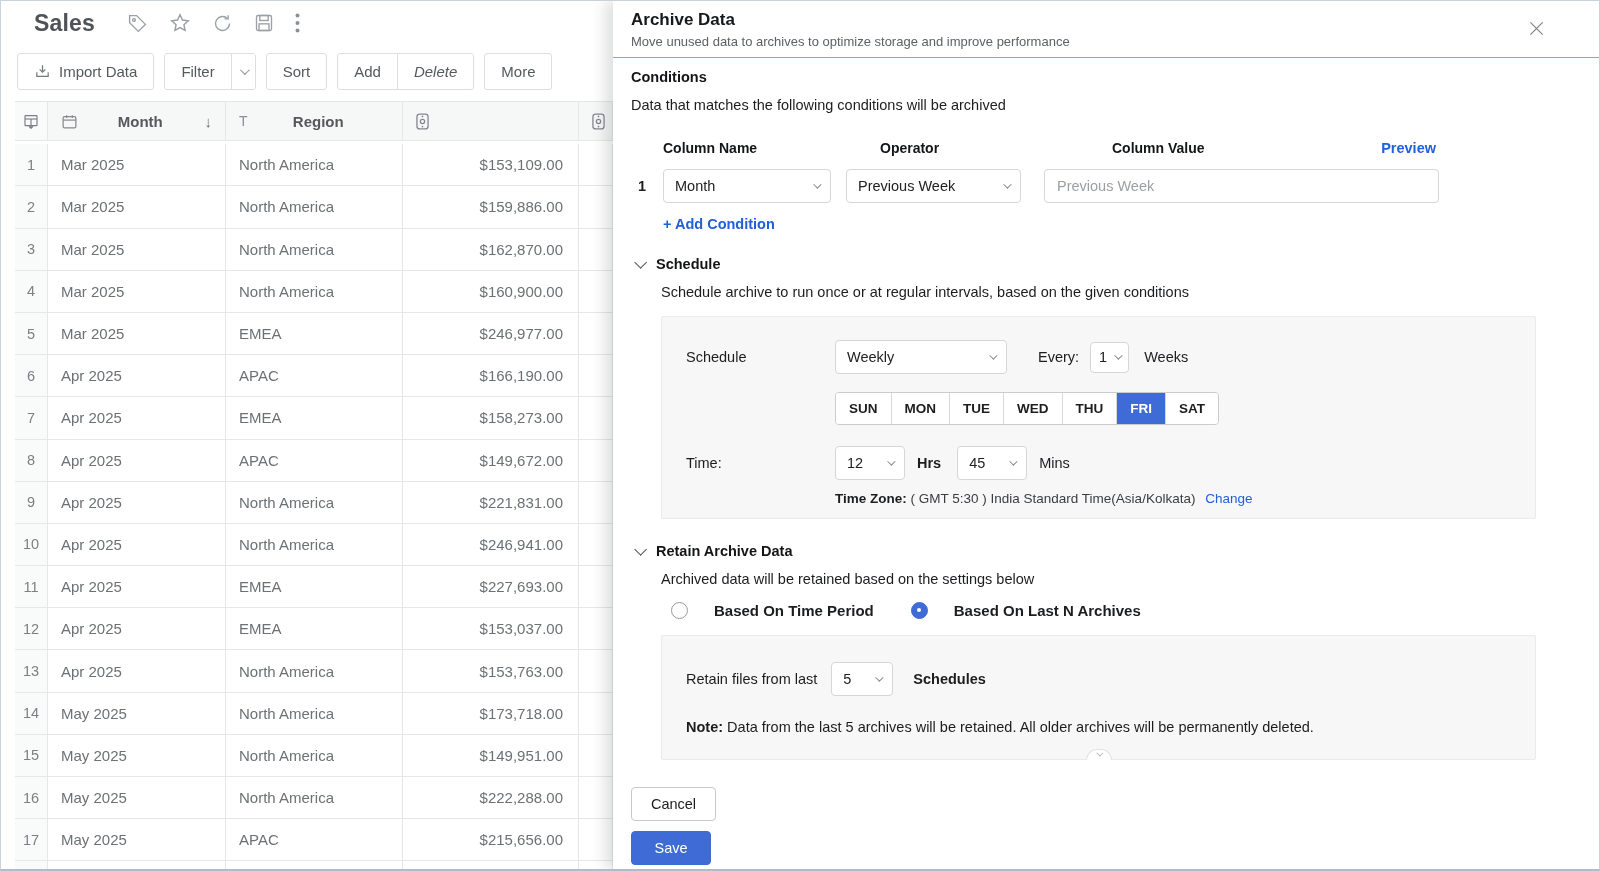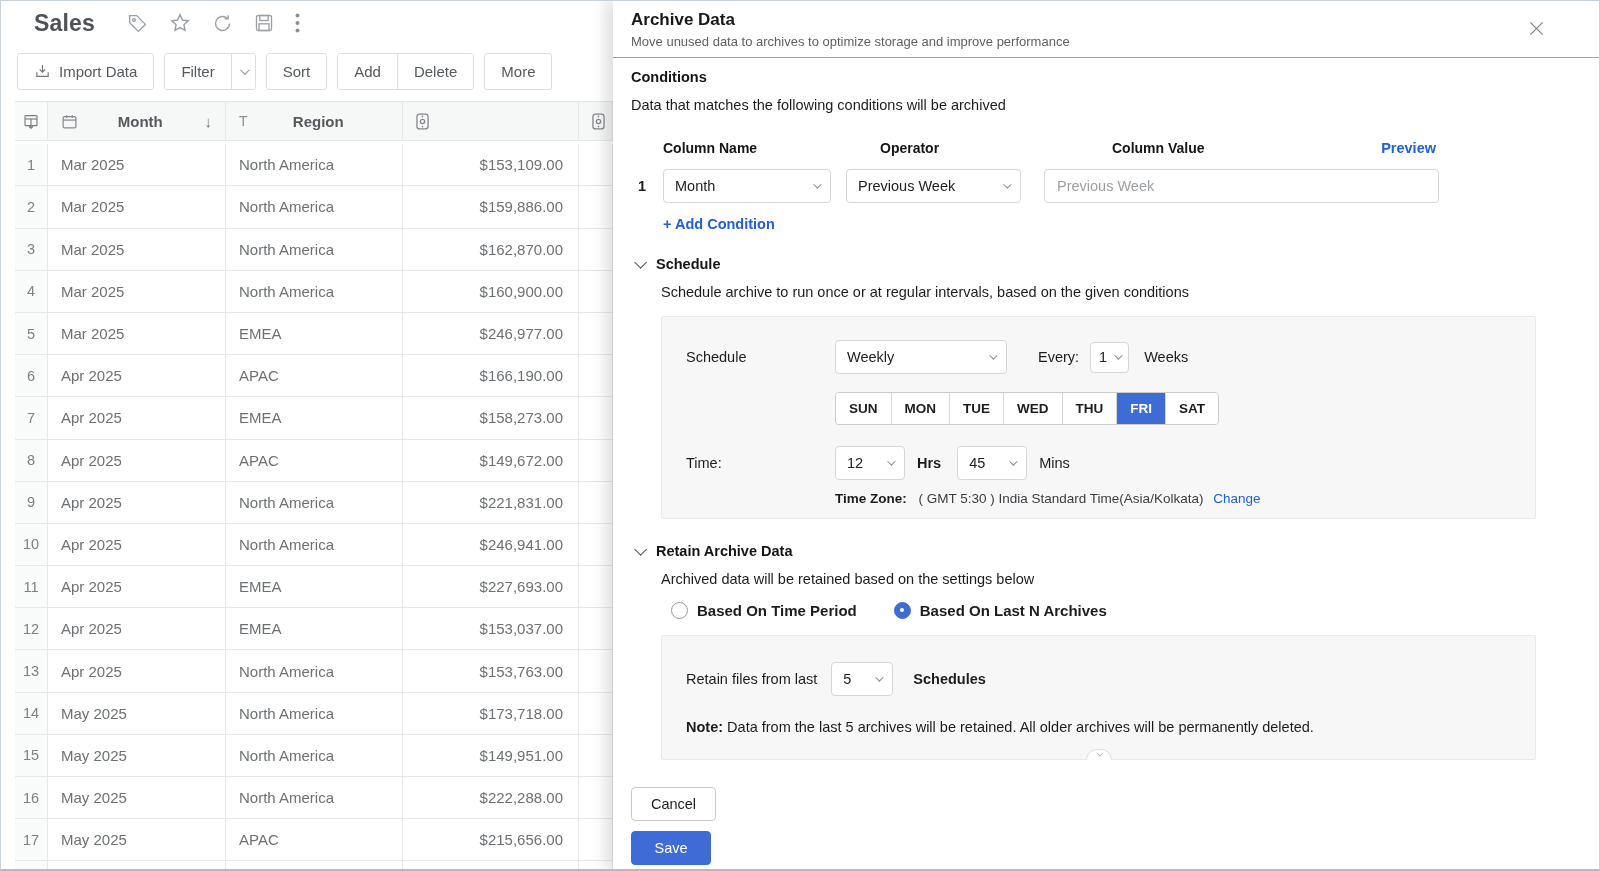--- a/index.html
+++ b/index.html
@@ -13,21 +13,21 @@
   .title-icons { display:flex; align-items:center; margin-left:32px; gap:21px; }
   .title-icons svg { display:block; }
   .icon-btn { background:none; border:none; cursor:pointer; padding:0; line-height:0; }
 
   .toolbar { display:flex; align-items:center; height:52px; padding-left:16px; gap:10px; }
   .tb-btn { display:flex; align-items:center; gap:8px; height:37px; padding:0 16px; background:#fff;
             border:1px solid #dcdee0; border-radius:3px; font-size:15px; color:#55595c; cursor:pointer;
             font-family:"Liberation Sans", sans-serif; }
   .tb-group { display:flex; height:37px; border:1px solid #dcdee0; border-radius:3px; overflow:hidden; }
   .tb-group .tb-seg { display:flex; align-items:center; padding:0 16px; background:#fff; border:none; font-size:15px; color:#55595c; cursor:pointer; font-family:"Liberation Sans", sans-serif; }
-  .tb-group .tb-seg + .tb-seg { border-left:1px solid #dcdee0; }
+  .tb-group .tb-seg + .tb-seg { border-left:1px solid #dcdee0;font-style:italic; }
   .tb-group .tb-caret { padding:0 8px; }
   .chev { display:inline-block; width:7px; height:7px; border-right:1.6px solid #8a8f94; border-bottom:1.6px solid #8a8f94; transform:rotate(45deg) translateY(-2px); }
 
   
   .data-table { position:absolute; left:0; right:0; top:100px; bottom:0; overflow:hidden;
                 display:grid; grid-template-columns:33px 178px 177px 176px 1fr; grid-auto-rows:42.2px;
                 border-top:1px solid #e3e5e6; margin-left:14px; }
   .cell { border-right:1px solid #e6e7e8; border-bottom:1px solid #e6e7e8; display:flex; align-items:center;
           padding:0 13px; font-size:15px; color:#6d7174; background:#fff; overflow:hidden; white-space:nowrap; }
   .cell.hdr { background:#f6f7f7; color:#55595c; font-weight:600; height:39px; position:relative; }
@@ -82,25 +82,25 @@
 
   .weekdays { display:flex; margin-left:149px; margin-top:18px; border:1px solid #c9cbcd; border-radius:4px; overflow:hidden; width:max-content; background:#fff; }
   .day { height:31px; padding:0 13px; background:#fff; border:none; border-right:1px solid #d6d8da; font-size:13.5px; font-weight:700; color:#1c1d1f; cursor:pointer; font-family:"Liberation Sans", sans-serif; }
   .day:last-child { border-right:none; }
   .day.sel-day { background:#3e6bd5; color:#fff; }
 
   .time-row { margin-top:21px; }
   .hrs-lab { margin-left:12px; font-size:14.5px; }
   .tz-row { margin-left:149px; margin-top:11px; font-size:13.5px; }
   .tz-bold { font-weight:700; }
-  .tz-text { color:#3a3d40;margin-left:8px; }
+  .tz-text { color:#3a3d40; }
   .change-link { font-size:13.5px; margin-left:6px; }
 
   .radio-row { display:flex; align-items:center; margin-top:15px; margin-left:40px; gap:37px; }
-  .radio-opt { display:flex; align-items:center; gap:9px; cursor:pointer; }
+  .radio-opt { display:flex; align-items:center; gap:26px; cursor:pointer; }
   .radio { width:17px; height:17px; border-radius:50%; border:1.6px solid #96999c; background:#fff; flex:none; position:relative; }
   .radio.on { border-color:#3e6bd5; background:#3e6bd5; }
   .radio.on::after { content:""; position:absolute; left:5px; top:5px; width:4px; height:4px; border-radius:50%; background:#fff; }
   .radio-lab { font-size:15px; font-weight:600; color:#1c1d1f; }
 
   .panel-2 { height:125px; padding:26px 0 0 24px; margin-top:16px; }
   .retain-lab { font-size:14.5px; }
   .sel-retain { width:62px; margin-left:14px; }
   .sched-lab { margin-left:20px; font-size:14.5px; font-weight:600; }
   .note-row { margin-top:23px; font-size:14.5px; }

